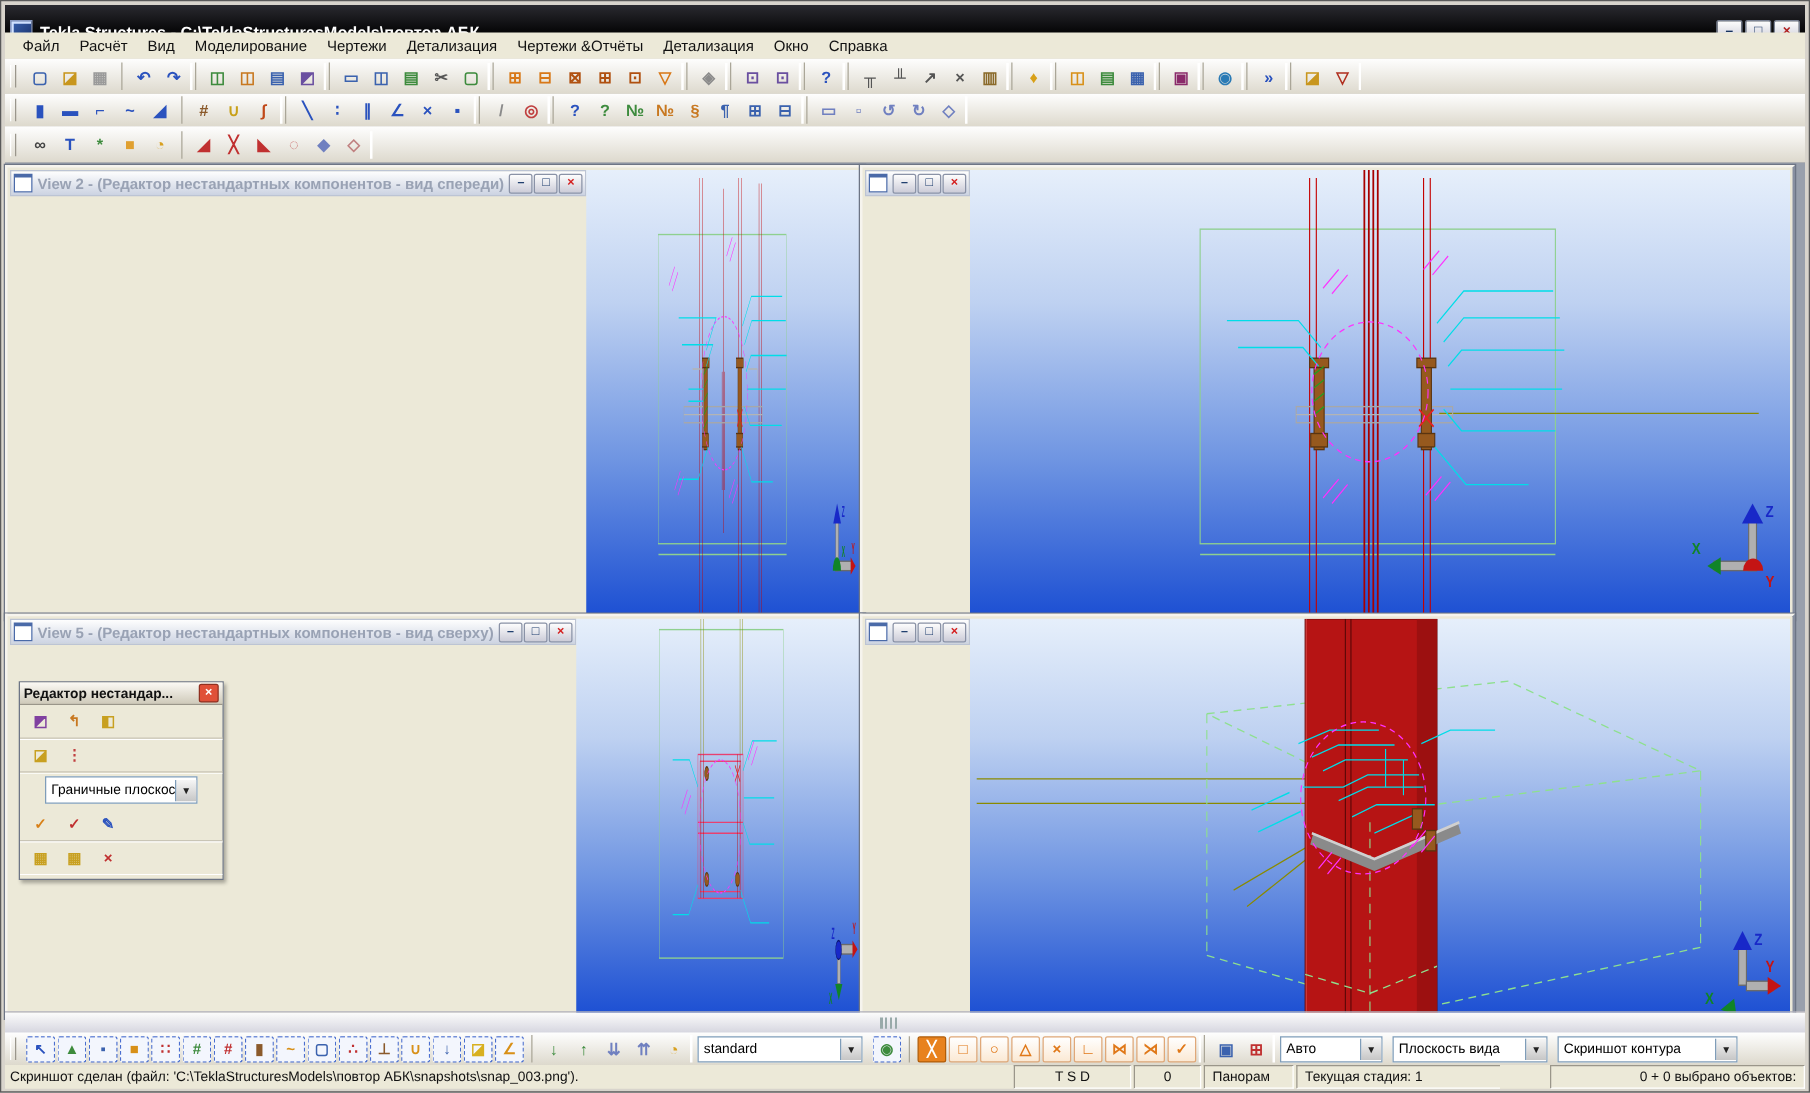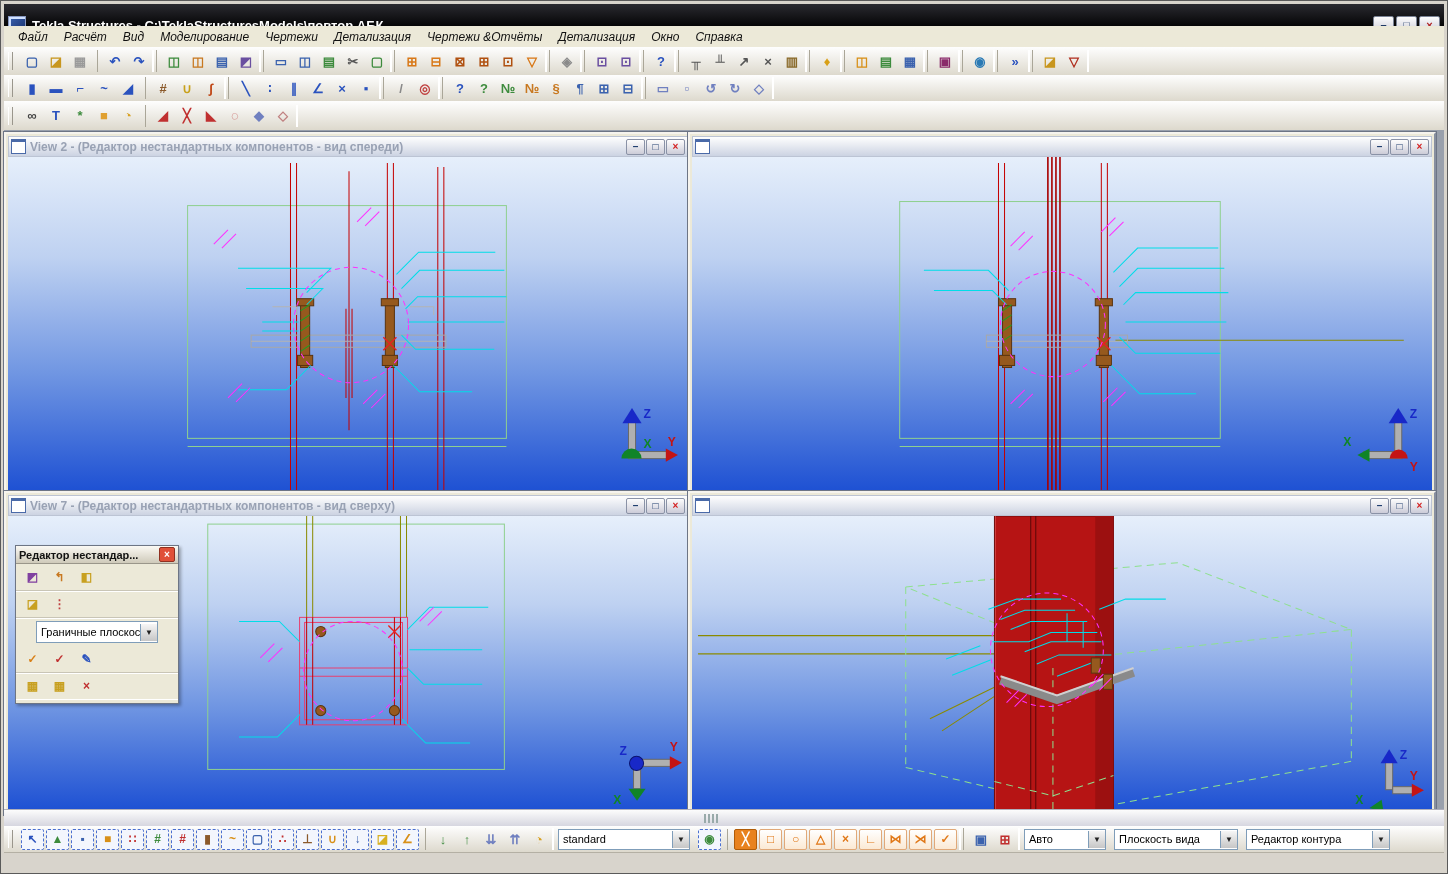--- a/index.html
+++ b/index.html
@@ -5,36 +5,36 @@
   html,body{margin:0;padding:0;background:#555;font-family:"Liberation Sans",sans-serif;}
   .win{position:relative;width:1448px;height:874px;background:#d8d4cc;box-shadow:inset 0 0 0 1px #5a5a5a, inset 0 0 0 4px #d8d4cc;overflow:hidden;}
   
   .titlebar{position:absolute;left:4px;top:4px;right:4px;height:22px;background:linear-gradient(180deg,#2a2a30,#000 60%,#000);display:flex;align-items:center;padding:10px 4px;gap:6px;}
   .appicon{width:16px;height:16px;background:linear-gradient(135deg,#3a62b0,#18306a);border:1px solid #8898c0;box-shadow:inset 2px 2px 0 #cfe0ff;}
   .titletext{color:#fff;font-weight:bold;font-size:13px;white-space:nowrap;}
   .wbtns{margin-left:auto;display:flex;gap:2px;}
   .wbtn{width:19px;height:16px;display:inline-flex;align-items:center;justify-content:center;background:linear-gradient(180deg,#fdfdfd,#c8c8d4);border:1px solid #7a8294;border-radius:2px;font-size:11px;font-weight:bold;}
   
   .menubar{position:absolute;left:4px;top:26px;right:4px;height:21px;background:#ece9d8;border-bottom:1px solid #c8c4b4;display:flex;align-items:center;padding:0 6px;gap:0;font-size:12px;color:#111;}
-  .menuitem{padding:2px 8px;font-style:italic;}
+  .menuitem{padding:2px 8px;}
   
   .tbrow{position:absolute;left:4px;right:4px;background:linear-gradient(180deg,#fefefe,#ddd9cd);border-bottom:1px solid #b4b0a4;display:flex;align-items:center;padding:0 2px;}
   .grip{width:3px;height:18px;border-left:1px solid #fff;border-right:1px solid #9a968c;margin:0 4px 0 2px;}
   .tgroup{display:inline-flex;align-items:center;padding:0 3px;}
   .tgroup + .tgroup{border-left:1px solid #aaa698;margin-left:2px;padding-left:5px;box-shadow:-2px 0 0 #fff inset;}
   .tbtn{width:22px;height:20px;display:inline-flex;align-items:center;justify-content:center;font-size:13px;font-weight:bold;border:1px solid transparent;border-radius:2px;cursor:default;}
   .dbtn{width:21px;height:19px;display:inline-flex;align-items:center;justify-content:center;font-size:12px;font-weight:bold;border:1px dashed #4a6fd0;background:#f3f6fd;margin:0 1px;border-radius:2px;}
   .sbtn{width:21px;height:19px;display:inline-flex;align-items:center;justify-content:center;font-size:12px;font-weight:bold;border:1px solid #e0a878;background:linear-gradient(180deg,#fff,#fbe9d4);margin:0 1px;border-radius:2px;}
   .sbtn.active{background:linear-gradient(180deg,#f8a850,#e4760e);border-color:#b05c08;}
   .combo{display:inline-flex;align-items:center;height:19px;background:#fff;border:1px solid #7f9db9;font-size:11px;margin:0 4px;}
   .combo .cval{padding:0 4px;white-space:nowrap;overflow:hidden;flex:1;}
   .combo .carrow{width:16px;height:17px;margin-left:auto;border-left:1px solid #7f9db9;background:linear-gradient(180deg,#f6f6f6,#c6c6c6);display:flex;align-items:center;justify-content:center;font-size:8px;color:#222;}
   
   .mdi{position:absolute;left:4px;top:130px;width:1440px;height:679px;background:#99a0ac;}
-  .vwin{position:absolute;background:#ece9d8;border:2px solid;border-color:#f6f4ee #878fa0 #878fa0 #f6f4ee;box-shadow:0 0 0 1px #6d7585;padding:2px;display:flex;flex-direction:column;}
+  .vwin{position:absolute;background:#ece9d8;border:2px solid;border-color:#f6f4ee #878fa0 #878fa0 #f6f4ee;box-shadow:0 0 0 1px #6d7585;padding:2px;display:flex;flex-direction:row;}
   .vtitle{height:19px;display:flex;align-items:center;gap:4px;background:linear-gradient(180deg,#fefefe,#ccd3e2);border:1px solid #bcc4d4;color:#99a2b4;font-weight:bold;font-size:12px;padding:0 2px;white-space:nowrap;overflow:hidden;}
   .vdoc{width:13px;height:11px;background:#fff;border:1px solid #4a6aa8;border-top:3px solid #4a6aa8;flex:none;}
   .vtitle .wbtns{gap:1px;}
   .vbtn{width:17px;height:14px;display:inline-flex;align-items:center;justify-content:center;background:linear-gradient(180deg,#fdfdfd,#ccccd8);border:1px solid #8a92a6;border-radius:2px;font-size:10px;font-weight:bold;}
   .vcontent{flex:1;position:relative;overflow:hidden;background:linear-gradient(180deg,#e6effb 0%,#bed1f1 30%,#6f95e2 65%,#1d50d3 100%);}
   .vcontent svg{position:absolute;left:0;top:0;width:100%;height:100%;}
   
   .wa{stroke:#8fd08f;fill:none;stroke-width:1;}
   .col{stroke:#c40000;fill:none;stroke-width:1;}
   .colb{stroke:#a80000;fill:none;stroke-width:1.6;}
@@ -532,21 +532,21 @@
             <text class="ax axx" x="646" y="286">X</text>
             <text class="ax axy" x="712" y="310">Y</text>
           </g>
         </svg>
       </div>
     </div>
 
     <div class="vwin" style="left:0;top:361px;width:680px;height:316px;">
       <div class="vtitle">
         <span class="vdoc"></span>
-        <span>View 7 - (Редактор нестандартных компонентов - вид сверху)</span>
+        <span>View 5 - (Редактор нестандартных компонентов - вид сверху)</span>
         <span class="wbtns">
             <span class="vbtn">
               <span style="color: rgb(26, 58, 107);">–</span>
             </span>
             <span class="vbtn">
               <span style="color: rgb(26, 58, 107);">□</span>
             </span>
             <span class="vbtn">
               <span style="color: rgb(212, 32, 32);">×</span>
             </span>
@@ -837,19 +837,27 @@
       </span>
     <span class="combo" style="width:80px;">
       <span class="cval">Авто</span>
       <span class="carrow">▼</span>
     </span>
     <span class="combo" style="width:122px;">
       <span class="cval">Плоскость вида</span>
       <span class="carrow">▼</span>
     </span>
     <span class="combo" style="width:142px;">
-      <span class="cval">Редактор контура</span>
+      <span class="cval">Скриншот контура</span>
       <span class="carrow">▼</span>
     </span>
   </div>
 
+  <div class="statusbar">
+    <span class="smsg">Скриншот сделан (файл: 'C:\TeklaStructuresModels\повтор АБК\snapshots\snap_003.png').</span>
+    <span class="scell" style="width:80px;justify-content:center;">T S D</span>
+    <span class="scell" style="width:40px;justify-content:center;">0</span>
+    <span class="scell" style="width:58px;">Панорам</span>
+    <span class="scell" style="width:150px;border-right:none;">Текущая стадия: 1</span>
+    <span class="scell" style="width:190px;margin-left:40px;justify-content:flex-end;">0 + 0 выбрано объектов:</span>
+  </div>
 
 </div>
 
 </body></html>

